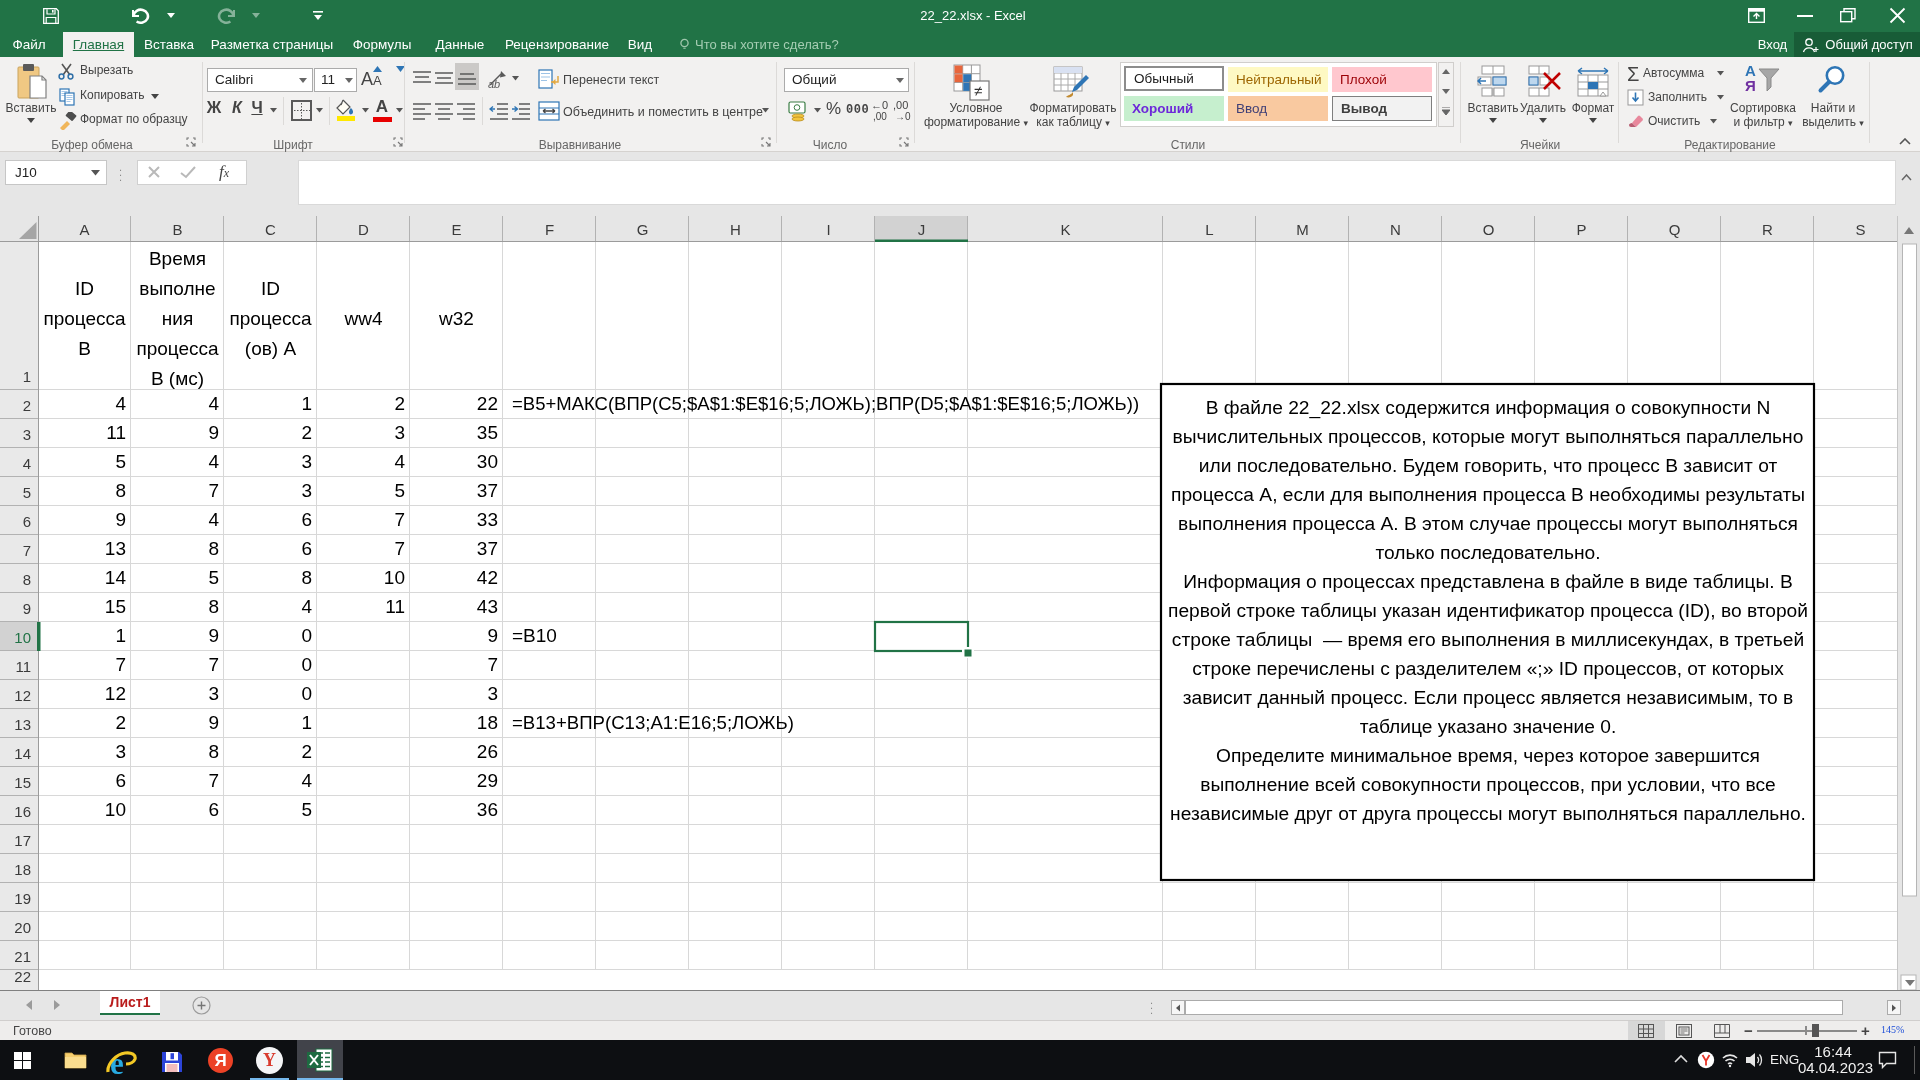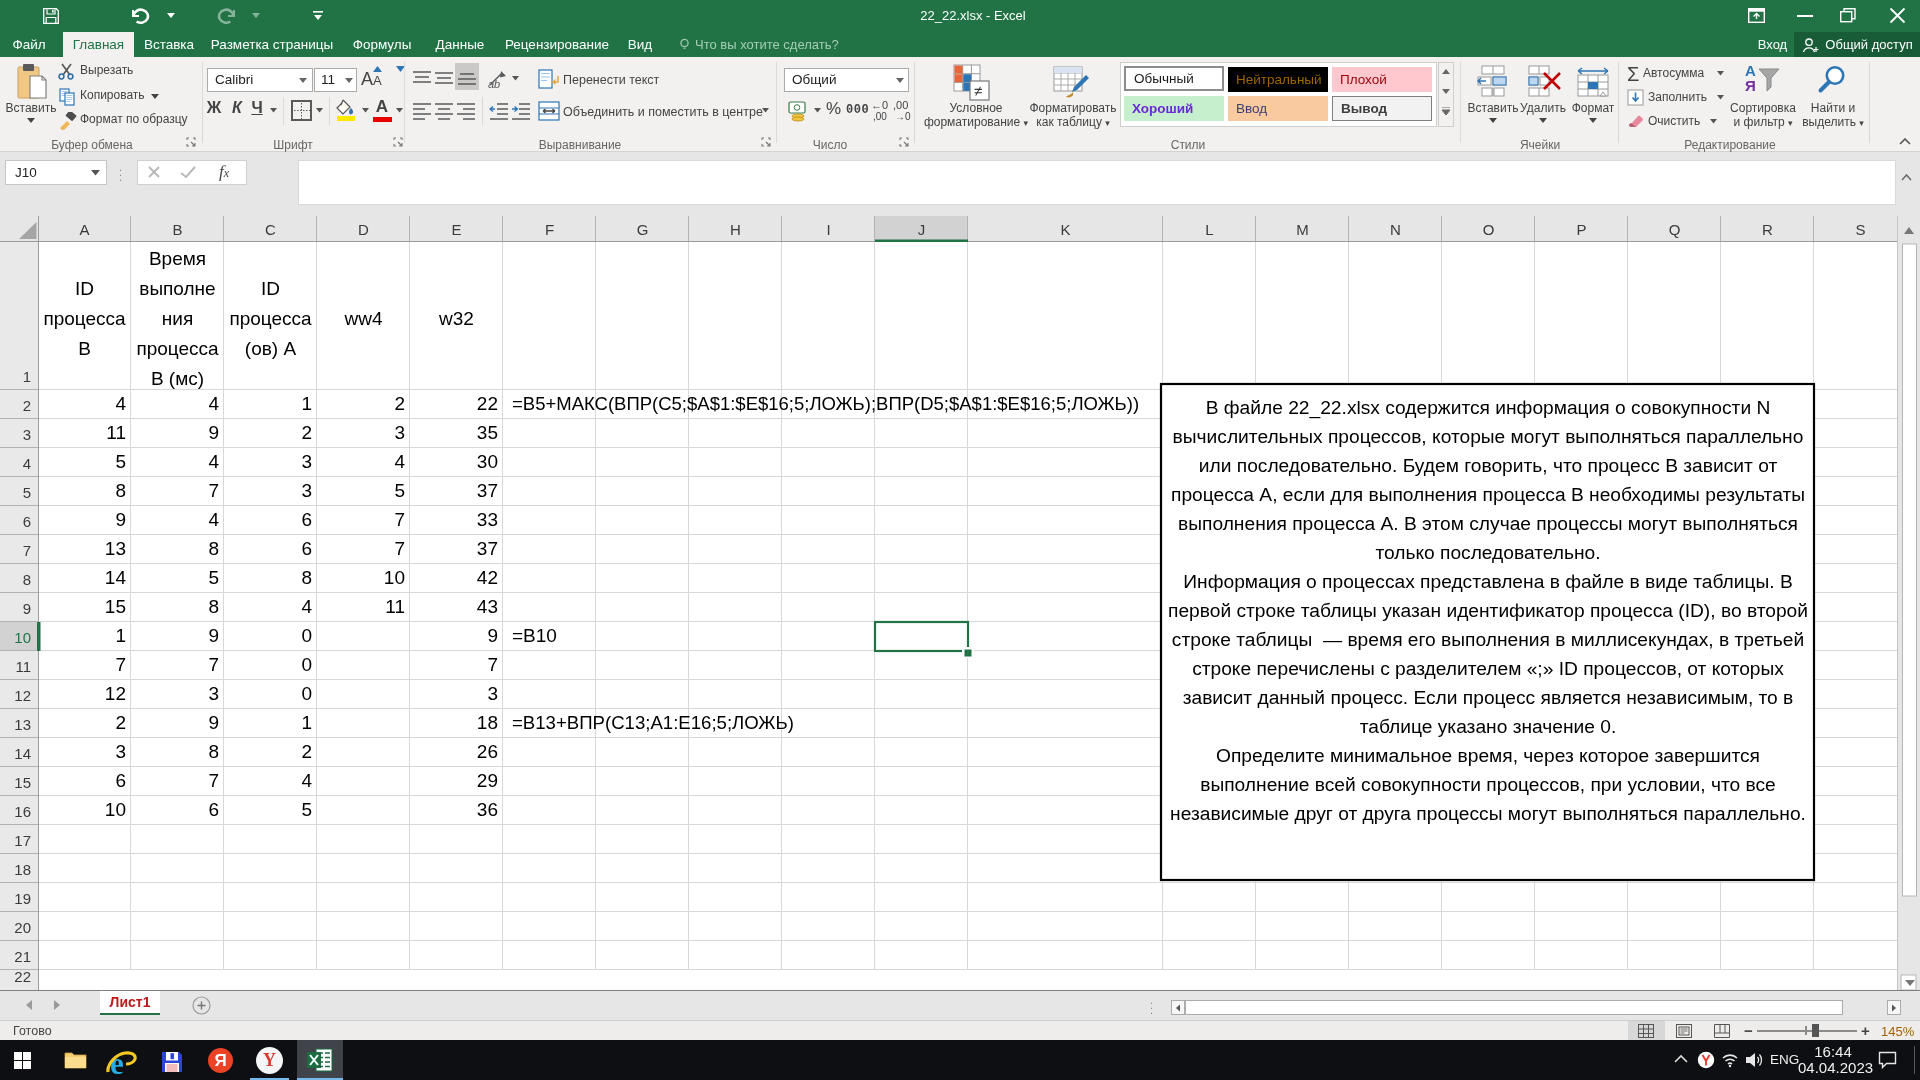--- a/index.html
+++ b/index.html
@@ -73,21 +73,21 @@
     <svg class="abs" style="left:1840px;top:8px" width="16" height="15" viewBox="0 0 16 15">
       <rect x="0.7" y="3.7" width="11" height="10" fill="none" stroke="#fff" stroke-width="1.4"></rect>
       <path d="M4 3 v-2.3 h11 v10 h-3" fill="none" stroke="#fff" stroke-width="1.4"></path>
     </svg>
     <svg class="abs" style="left:1889px;top:7px" width="17" height="17" viewBox="0 0 17 17">
       <path d="M1.5 1.5 L15.5 15.5 M15.5 1.5 L1.5 15.5" stroke="#fff" stroke-width="1.8"></path>
     </svg>
   </div>
   <div id="tabrow" class="abs">
     <div class="tab" style="left:0px;width:58px;">Файл</div>
-    <div class="tab sel" style="left:63px;width:71px;">Главная</div>
+    <div class="tab sel" style="left:63px;width:71px;text-decoration:underline;">Главная</div>
     <div class="tab" style="left:134px;width:70px;">Вставка</div>
     <div class="tab" style="left:204px;width:136px;">Разметка страницы</div>
     <div class="tab" style="left:340px;width:84px;">Формулы</div>
     <div class="tab" style="left:424px;width:72px;">Данные</div>
     <div class="tab" style="left:496px;width:122px;">Рецензирование</div>
     <div class="tab" style="left:618px;width:44px;">Вид</div>
     <svg class="abs" style="left:677px;top:5px" width="15" height="15" viewBox="0 0 15 15">
       <circle cx="7.5" cy="6" r="3.6" fill="none" stroke="#9fc7ac" stroke-width="1.3"></circle>
       <path d="M6 9.5 h3 M6.3 11.3 h2.4" stroke="#9fc7ac" stroke-width="1.1" fill="none"></path>
     </svg>
@@ -291,21 +291,21 @@
       <rect x="1" y="3" width="28" height="24" fill="#fff" stroke="#999" stroke-width="1"></rect>
       <path d="M1 9 h28 M1 15 h28 M1 21 h28 M8 3 v24 M15 3 v24 M22 3 v24" stroke="#aaa" stroke-width="1"></path>
       <rect x="1" y="3" width="28" height="6" fill="#d9e1f2"></rect>
       <path d="M36 14 l-12 12 -5 2 2 -5 12 -12 z" fill="#2e75b5"></path>
       <path d="M20 28 c-2 3 -5 3 -7 5 c3 1 6 0 7 -2 z" fill="#c28a30"></path>
     </svg>
     <div class="abs btnlabel" style="left:1013px;top:44px;width:120px;text-align:center;">Форматировать</div>
     <div class="abs btnlabel" style="left:1013px;top:58px;width:120px;text-align:center;">как таблицу <span style="font-size:9px;">▾</span></div>
     <div class="abs" style="left:1120px;top:5px;width:317px;height:65px;background:#fff;border:1px solid #d0cecc;"></div>
     <div class="abs chip" style="left:1124px;top:9px;border:2px solid #8c8c8c;line-height:21px;">Обычный</div>
-    <div class="abs chip" style="left:1228px;top:10px;background:#000000;color:#9c6500;">Нейтральный</div>
+    <div class="abs chip" style="left:1228px;top:10px;background:#fef9c3;color:#9c6500;">Нейтральный</div>
     <div class="abs chip" style="left:1332px;top:10px;background:#ffc7ce;color:#9c0006;">Плохой</div>
     <div class="abs chip" style="left:1124px;top:39px;background:#c6efce;color:#6d28d9;font-weight:bold;">Хороший</div>
     <div class="abs chip" style="left:1228px;top:39px;background:#f9c9a0;color:#3f3f76;">Ввод</div>
     <div class="abs chip" style="left:1332px;top:39px;background:#f2f2f2;color:#3f3f3f;border:1px solid #7f7f7f;font-weight:bold;line-height:23px;">Вывод</div>
     <div class="abs" style="left:1438px;top:5px;width:16px;height:65px;background:#f2f1f0;border:1px solid #d0cecc;"></div>
     <svg class="abs" style="left:1442px;top:12px" width="8" height="6" viewBox="0 0 8 6">
         <path d="M4 0 L8 5 H0 z" fill="#666"></path>
       </svg>
     <svg class="abs" style="left:1442px;top:32px" width="8" height="6" viewBox="0 0 8 6">
         <path d="M0 0 h8 L4 5 z" fill="#666"></path>
@@ -624,21 +624,21 @@
       <path d="M4.5 5 h7 M4.5 7 h7 M4.5 9 h4" stroke="#555" stroke-width="0.8"></path>
     </svg>
     <svg class="abs" style="left:1714px;top:3px" width="16" height="14" viewBox="0 0 16 14">
       <path d="M0.5 13.5 v-13 h15 v13 z M0.5 9 h15 M6 0.5 v8.5 M11 0.5 v8.5" fill="none" stroke="#555" stroke-width="1"></path>
     </svg>
     <div class="abs" style="left:1744px;top:1px;font-size:15px;color:#444;font-weight:bold;">−</div>
     <div class="abs" style="left:1757px;top:9px;width:100px;height:1.5px;background:#8a8a8a;"></div>
     <div class="abs" style="left:1805px;top:5px;width:1.5px;height:9px;background:#8a8a8a;"></div>
     <div class="abs" style="left:1812px;top:3px;width:7px;height:13px;background:#555;"></div>
     <div class="abs" style="left:1861px;top:1px;font-size:15px;color:#444;font-weight:bold;">+</div>
-    <div class="abs" style="left:1881px;top:3px;font-size:13px;color:#a16207;">145%</div>
+    <div class="abs" style="left:1881px;top:3px;font-size:10px;color:#1d4ed8;font-family:Liberation Serif, serif;">145%</div>
   </div>
   <div id="taskbar" class="abs">
     <svg class="abs" style="left:14px;top:12px" width="17" height="17" viewBox="0 0 17 17">
       <rect x="0" y="0" width="8" height="8" fill="#fff"></rect>
         <rect x="9" y="0" width="8" height="8" fill="#fff"></rect>
       <rect x="0" y="9" width="8" height="8" fill="#fff"></rect>
         <rect x="9" y="9" width="8" height="8" fill="#fff"></rect>
     </svg>
     <svg class="abs" style="left:64px;top:10px" width="23" height="19" viewBox="0 0 23 19">
       <path d="M1 3 h7 l2 2 h12 v13 h-21 z" fill="#f5ce6e" stroke="#caa24a" stroke-width="0.8"></path>

